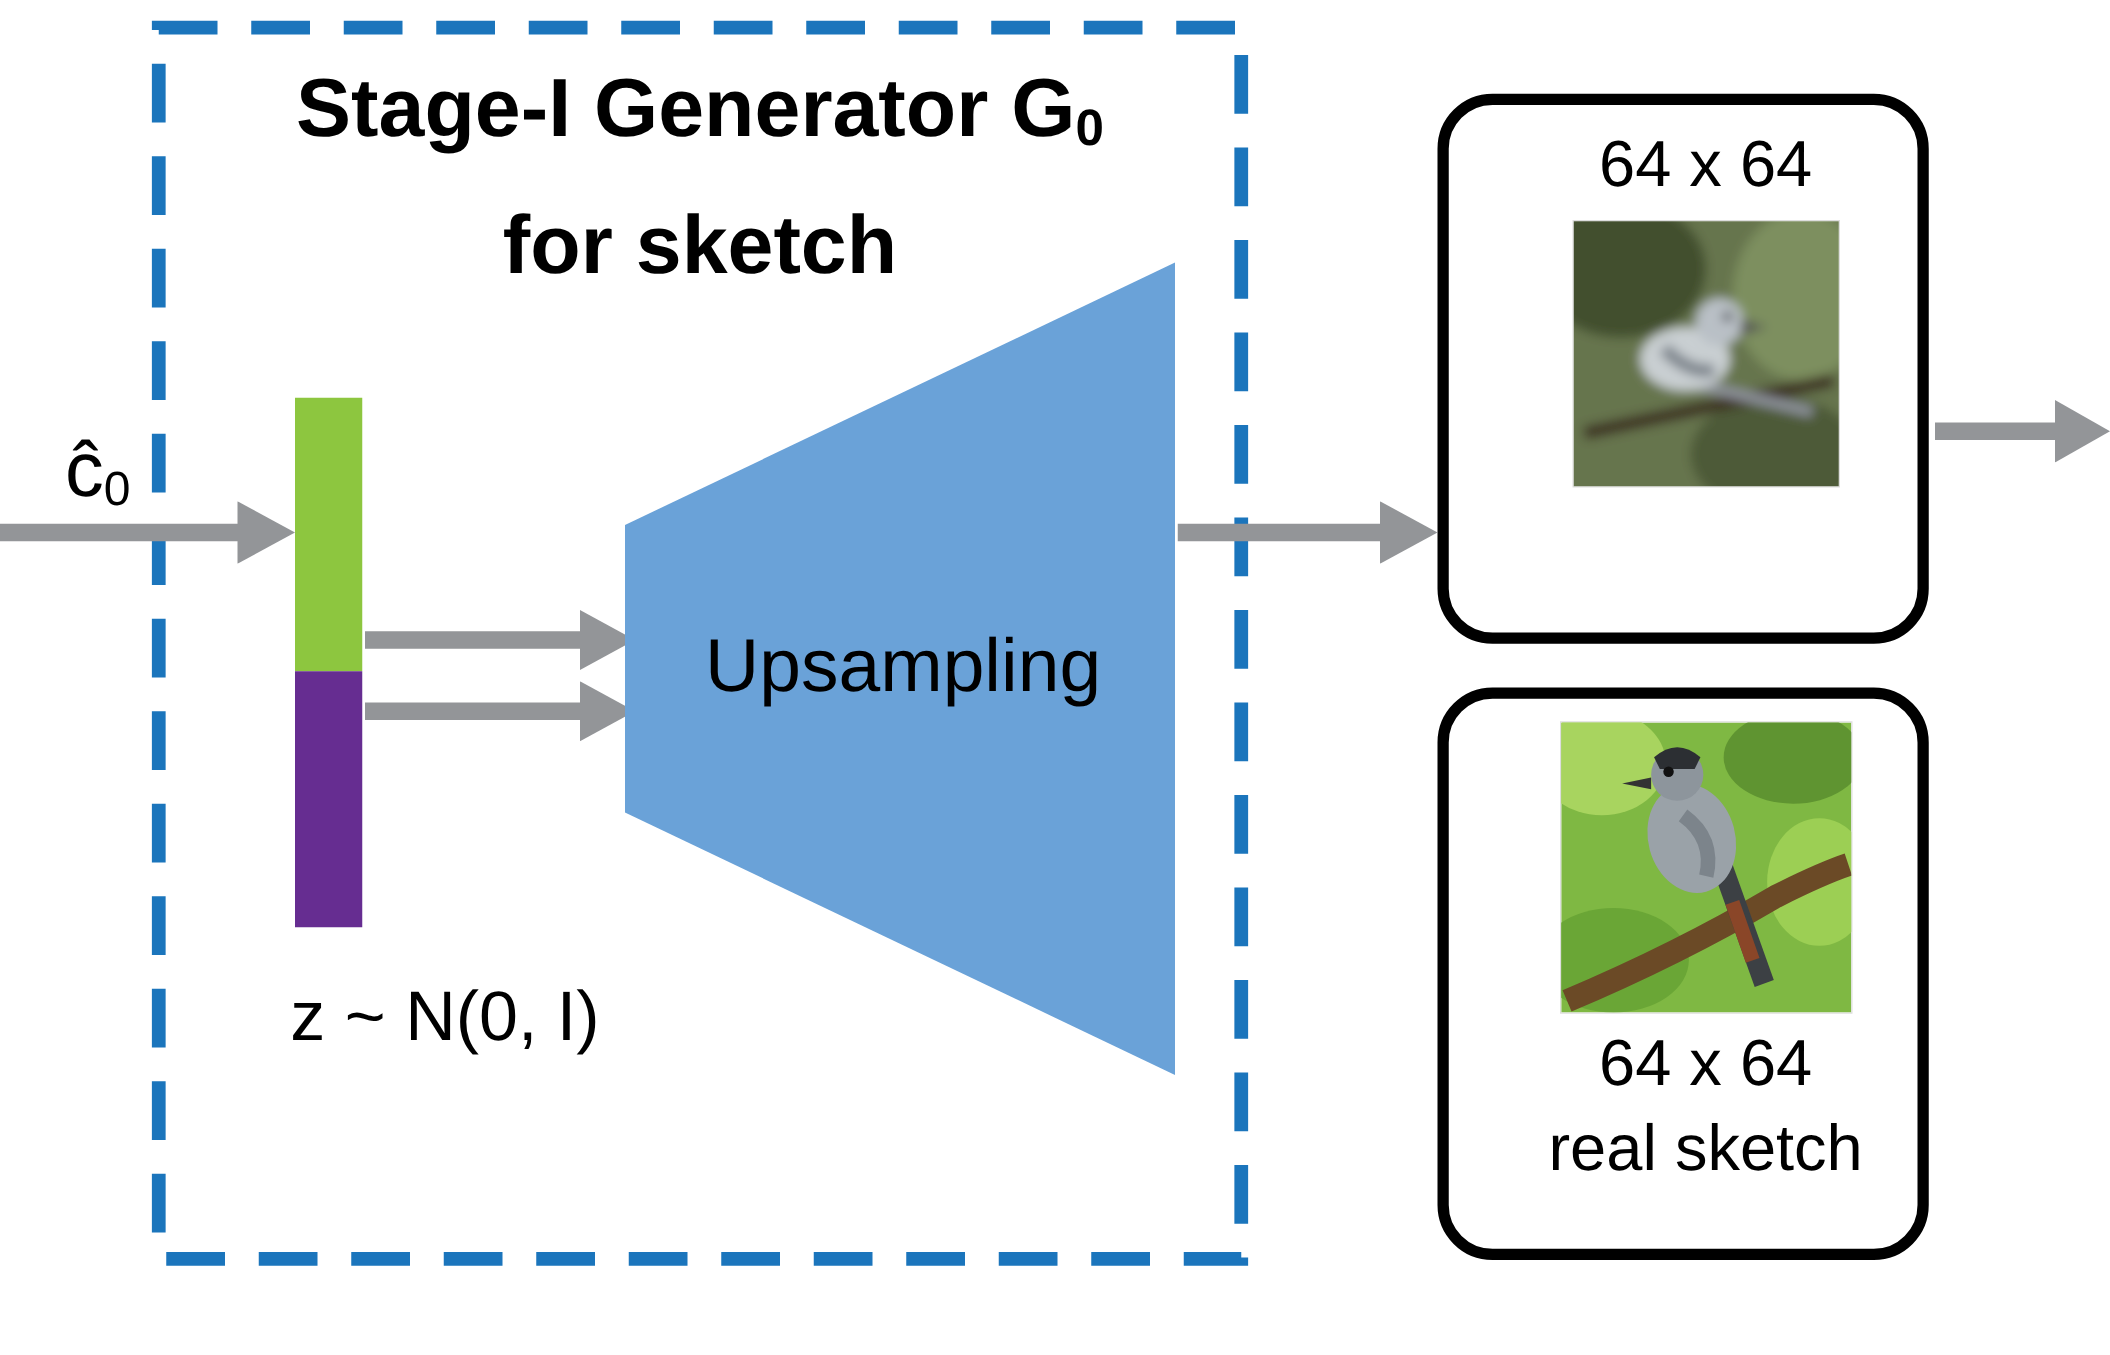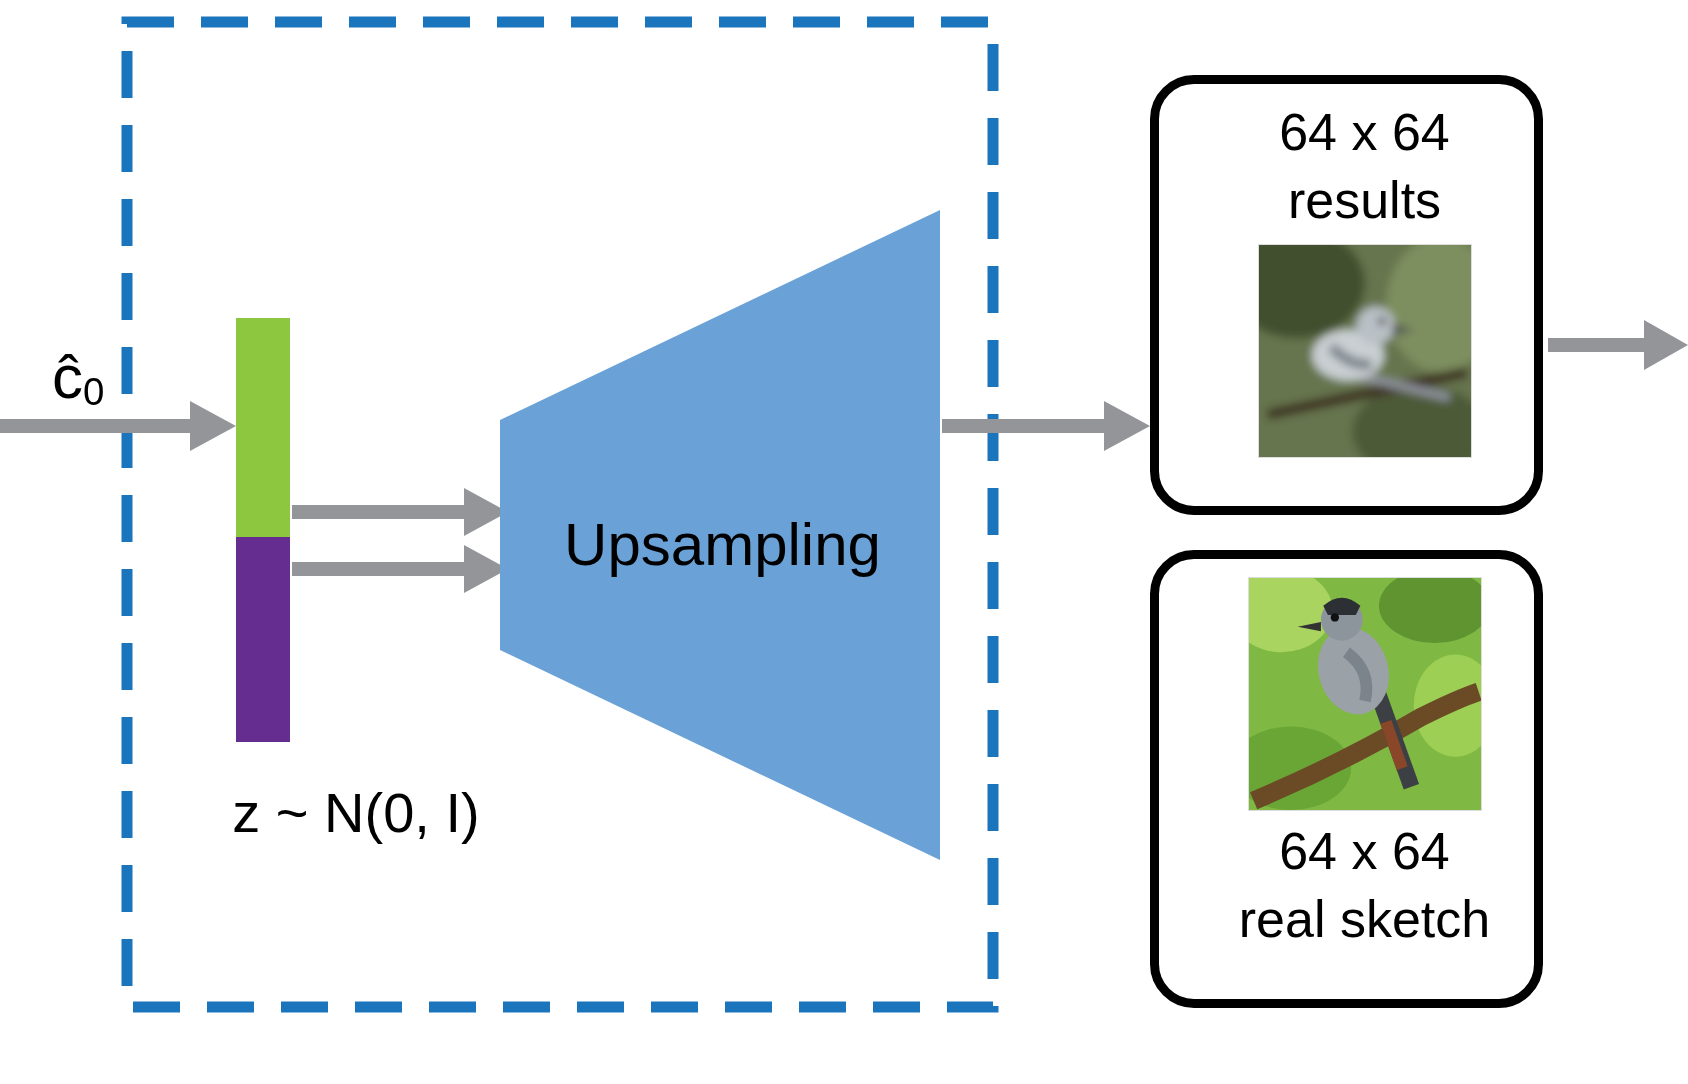--- a/index.html
+++ b/index.html
@@ -43,21 +43,20 @@
     font-size: 56px;
     width: 320px;
     white-space: nowrap;
     text-align: center;
   }
 
   .upsampling-label {
     left: 500px; top: 498px; width: 445px;
     text-align: center;
     font-size: 60px;
-    margin-top: 12px;
   }
 
   .arrow-fill { fill: #939598; }
 
   
   .out-box {
     left: 1150px;
     width: 393px;
     box-sizing: border-box;
     border: 9px solid #000;
@@ -85,20 +84,24 @@
 </style>
 </head>
 <body>
 
 <div class="canvas">
 
   <svg class="abs" style="left:0; top:0;" width="1688" height="1084">
     <rect x="127" y="22" width="866" height="985" fill="none" stroke-width="11" stroke-dasharray="47 27" stroke="#1b75bc"></rect>
   </svg>
 
+  <div class="abs gen-title">
+    <div><span>Stage-I Generator G</span><sub>0</sub></div>
+    <div><span>for sketch</span></div>
+  </div>
 
   <div class="abs c0-label"><span>ĉ</span><sub>0</sub></div>
 
   <svg class="abs" style="left:0; top:401px;" width="236" height="50">
     <rect class="arrow-fill" x="0" y="18" width="194" height="14"></rect>
     <polygon class="arrow-fill" points="190,0 236,25 190,50"></polygon>
   </svg>
 
   <svg class="abs" style="left:236px; top:318px;" width="54" height="424">
     <rect x="0" y="0" width="54" height="219" fill="#8dc63f"></rect>
@@ -121,21 +124,20 @@
   </svg>
   <div class="abs upsampling-label">Upsampling</div>
 
   <svg class="abs" style="left:942px; top:401px;" width="208" height="50">
     <rect class="arrow-fill" x="0" y="18" width="166" height="14"></rect>
     <polygon class="arrow-fill" points="162,0 208,25 162,50"></polygon>
   </svg>
 
   <div class="abs out-box results">
     <div class="box-text">64 x 64</div>
-    <div class="box-text">results</div>
     <svg class="bird-img generated" viewBox="0 0 100 100" preserveAspectRatio="none">
       <defs>
         <filter id="blurA" x="-15%" y="-15%" width="130%" height="130%">
           <feGaussianBlur stdDeviation="2"></feGaussianBlur>
         </filter>
       </defs>
       <g filter="url(#blurA)">
         <rect x="-5" y="-5" width="110" height="110" fill="#66754e"></rect>
         <ellipse cx="18" cy="18" rx="32" ry="26" fill="#43502f"></ellipse>
         <ellipse cx="86" cy="28" rx="26" ry="32" fill="#7d8f5e"></ellipse>

